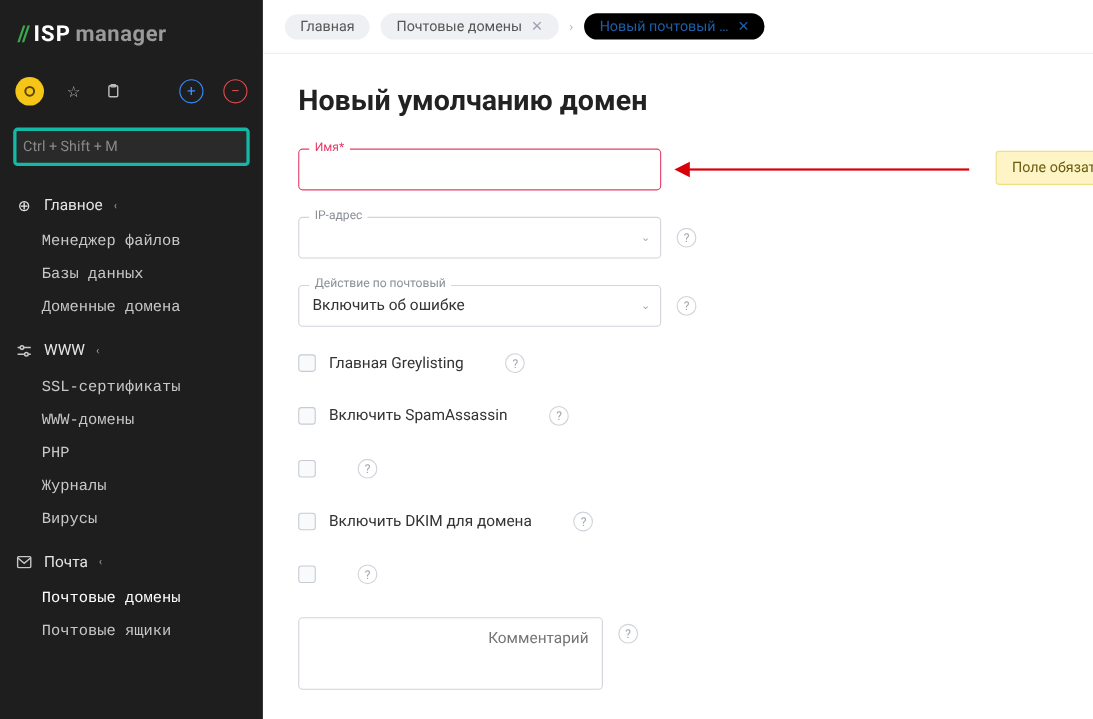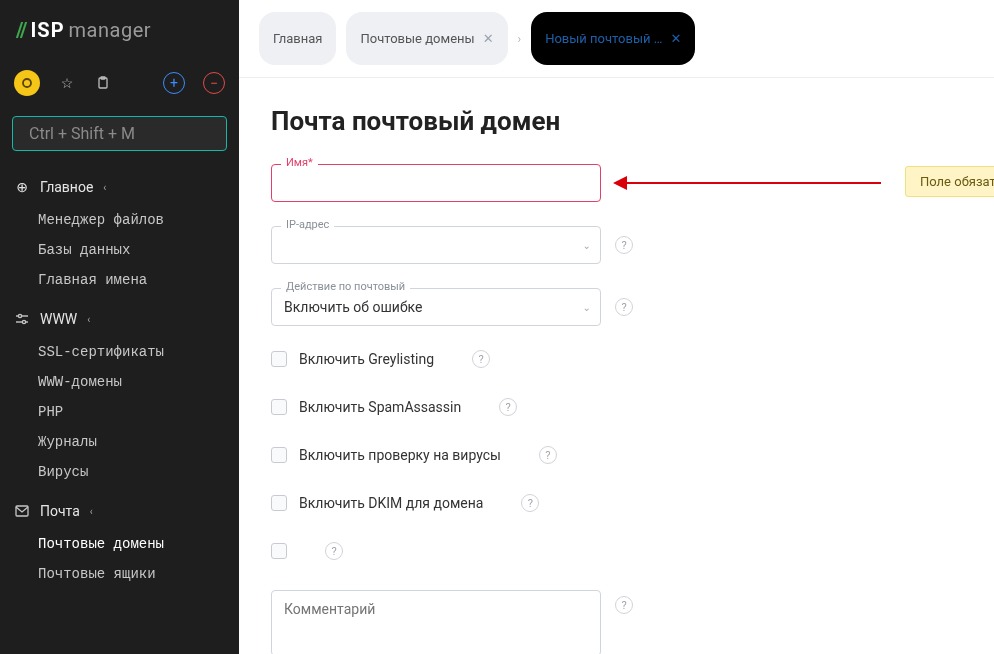--- a/index.html
+++ b/index.html
@@ -2,38 +2,38 @@
 <html><head>
 <meta charset="utf-8">
 <style>
 * { box-sizing: border-box; margin: 0; padding: 0; font-family: -apple-system, BlinkMacSystemFont, "Segoe UI", Roboto, sans-serif; }
 body { width: 994px; height: 654px; display: flex; background: #fff; overflow: hidden; }
 
 .sidebar { width: 239px; background: #1e1e1e; color: #c7c7c7; flex-shrink: 0; display: flex; flex-direction: column; }
 .logo-row { padding: 18px 16px 20px; display: flex; align-items: center; gap: 4px; }
 .logo-slashes { font-size: 20px; font-weight: 700; color: #3fa74d; letter-spacing: -1px; }
 .logo-isp { font-size: 20px; font-weight: 700; color: #fff; letter-spacing: 1px; }
-.logo-mgr { font-size: 20px; font-weight: 400; color: #9a9a9a; letter-spacing: 0.5px; }
+.logo-mgr { font-size: 20px; font-weight: 700; color: #9a9a9a; letter-spacing: 0.5px; }
 .toolbar { display: flex; align-items: center; gap: 18px; padding: 8px 14px 14px; }
 .tb-coin { width: 26px; height: 26px; border-radius: 50%; background: #f5c518; display: flex; align-items: center; justify-content: center; color: #5a4400; }
 .tb-ic { width: 18px; height: 18px; display: flex; align-items: center; justify-content: center; font-size: 14px; color: #bdbdbd; }
 .spacer-flex { flex: 1; }
 .plus-circle { width: 22px; height: 22px; border: 1.6px solid #3d8bff; border-radius: 50%; display: flex; align-items: center; justify-content: center; color: #3d8bff; font-size: 14px; }
 .minus-circle { width: 22px; height: 22px; border: 1.6px solid #e04a4a; border-radius: 50%; display: flex; align-items: center; justify-content: center; color: #e04a4a; font-size: 14px; }
-.search-box { margin: 6px 12px 18px; background: #2a2a2a; border: 1px solid #14b8a6; border-radius: 4px; padding: 7px 16px; font-size: 16px; color: #8a8a8a; }
+.search-box { margin: 6px 12px 18px; background: #2a2a2a; border: 3px solid #14b8a6; border-radius: 4px; padding: 7px 6px; font-size: 13px; color: #8a8a8a; }
 .nav { padding: 0 0 10px; }
 .nav-section { display: flex; align-items: center; gap: 10px; padding: 10px 14px; color: #e5e5e5; font-size: 14px; cursor: pointer; }
 .nav-section .chev { font-size: 10px; color: #aaa; }
 .nav-item { padding: 7px 14px 7px 38px; font-size: 14px; color: #c7c7c7; cursor: pointer; font-family: Liberation Mono, monospace; }
 .nav-ic { width: 16px; height: 16px; display: flex; align-items: center; justify-content: center; font-size: 14px; }
 .nav-item.sel { color: #fff; }
 
 .main { flex: 1; display: flex; flex-direction: column; }
 .breadcrumb { display: flex; align-items: center; gap: 10px; padding: 12px 20px; border-bottom: 1px solid #eee; }
-.crumb { background: #eef0f4; border-radius: 16px; padding: 19px 14px; font-size: 13px; color: #555; display: flex; align-items: center; gap: 8px; }
+.crumb { background: #eef0f4; border-radius: 16px; padding: 4px 14px; font-size: 13px; color: #555; display: flex; align-items: center; gap: 8px; }
 .crumb.active { background: #000000; color: #1d5fa9; }
 .crumb-x { font-size: 13px; color: #9aa3b0; cursor: pointer; }
 .crumb.active .crumb-x { color: #1d5fa9; }
 .crumb-sep { color: #b5b5b5; font-size: 12px; }
 
 .content { padding: 28px 32px; overflow: auto; flex: 1; }
 h1.page-title { font-size: 26px; font-weight: 700; color: #222; margin-bottom: 28px; }
 
 .field-row { display: flex; align-items: center; gap: 14px; margin-bottom: 24px; position: relative; }
 .ctrl-wrap { position: relative; width: 330px; }
@@ -46,21 +46,21 @@
 
 .arrow-line { position: absolute; left: 350px; top: 18px; width: 260px; height: 2px; background: #d9000a; pointer-events: none; }
 .arrow-head { position: absolute; left: 342px; top: 12px; width: 0; height: 0; border-right: 14px solid #d9000a; border-top: 7px solid transparent; border-bottom: 7px solid transparent; pointer-events: none; }
 .err-tooltip { position: absolute; left: 634px; top: 2px; background: #fff4c5; border: 1px solid #efe080; border-radius: 3px; padding: 7px 30px 7px 14px; font-size: 13px; color: #6a5b10; white-space: nowrap; }
 
 .check-row { display: flex; align-items: center; gap: 12px; margin-bottom: 30px; }
 .chk { width: 16px; height: 16px; border: 1px solid #c7cbd1; border-radius: 3px; background: #f9fafb; }
 .chk-label { font-size: 14px; color: #333; }
 .chk-help-gap { width: 14px; }
 
-.textarea-box { width: 330px; min-height: 66px; border: 1px solid #d0d4db; border-radius: 4px; padding: 10px 12px; font-size: 14px; color: #a9adb4; resize: none; }
+.textarea-box { width: 277px; min-height: 66px; border: 1px solid #d0d4db; border-radius: 4px; padding: 10px 12px; font-size: 14px; color: #a9adb4; resize: none; text-align: right; }
 </style>
 </head>
 <body>
 
 <div class="sidebar">
   <div class="logo-row">
     <span class="logo-slashes">//</span>
     <span class="logo-isp">ISP</span>
       <span class="logo-mgr">manager</span>
   </div>
@@ -83,21 +83,21 @@
   </div>
   <div class="search-box">Ctrl + Shift + M</div>
   <div class="nav">
     <div class="nav-section">
       <span class="nav-ic">⊕</span>
       <span>Главное</span>
       <span class="chev">‹</span>
     </div>
     <div class="nav-item">Менеджер файлов</div>
     <div class="nav-item">Базы данных</div>
-    <div class="nav-item">Главная имена</div>
+    <div class="nav-item">Доменные домена</div>
 
     <div class="nav-section" style="margin-top:6px;">
       <span class="nav-ic">
           <svg width="14" height="14" viewBox="0 0 14 14" stroke="#c7c7c7" stroke-width="1.4">
             <line x1="1" y1="4" x2="13" y2="4"></line>
             <line x1="1" y1="10" x2="13" y2="10"></line>
             <circle cx="5" cy="4" r="1.6" fill="#1e1e1e"></circle>
             <circle cx="9" cy="10" r="1.6" fill="#1e1e1e"></circle>
           </svg>
         </span>
@@ -135,21 +135,21 @@
         <span class="crumb-x">✕</span>
       </div>
     <span class="crumb-sep">›</span>
     <div class="crumb active">
         <span>Новый почтовый …</span>
         <span class="crumb-x">✕</span>
       </div>
   </div>
 
   <div class="content">
-    <h1 class="page-title">Почта почтовый домен</h1>
+    <h1 class="page-title">Новый умолчанию домен</h1>
 
     <div class="field-row" style="position:relative;">
       <div class="ctrl-wrap">
         <input class="input-box err" style="">
         <span class="float-label err">Имя*</span>
       </div>
       <span class="arrow-head"></span>
       <span class="arrow-line"></span>
       <div class="err-tooltip">
         <span>Поле обязательно для заполнения</span>
@@ -170,33 +170,32 @@
       <div class="ctrl-wrap">
         <div class="input-box">Включить об ошибке</div>
         <span class="float-label">Действие по почтовый</span>
         <span class="sel-caret">⌄</span>
       </div>
       <span class="help-ic">?</span>
     </div>
 
     <div class="check-row">
       <span class="chk"></span>
-      <span class="chk-label">Включить Greylisting</span>
+      <span class="chk-label">Главная Greylisting</span>
       <span class="chk-help-gap"></span>
       <span class="help-ic">?</span>
     </div>
     <div class="check-row">
       <span class="chk"></span>
       <span class="chk-label">Включить SpamAssassin</span>
       <span class="chk-help-gap"></span>
       <span class="help-ic">?</span>
     </div>
     <div class="check-row">
       <span class="chk"></span>
-      <span class="chk-label">Включить проверку на вирусы</span>
       <span class="chk-help-gap"></span>
       <span class="help-ic">?</span>
     </div>
     <div class="check-row">
       <span class="chk"></span>
       <span class="chk-label">Включить DKIM для домена</span>
       <span class="chk-help-gap"></span>
       <span class="help-ic">?</span>
     </div>
     <div class="check-row">

